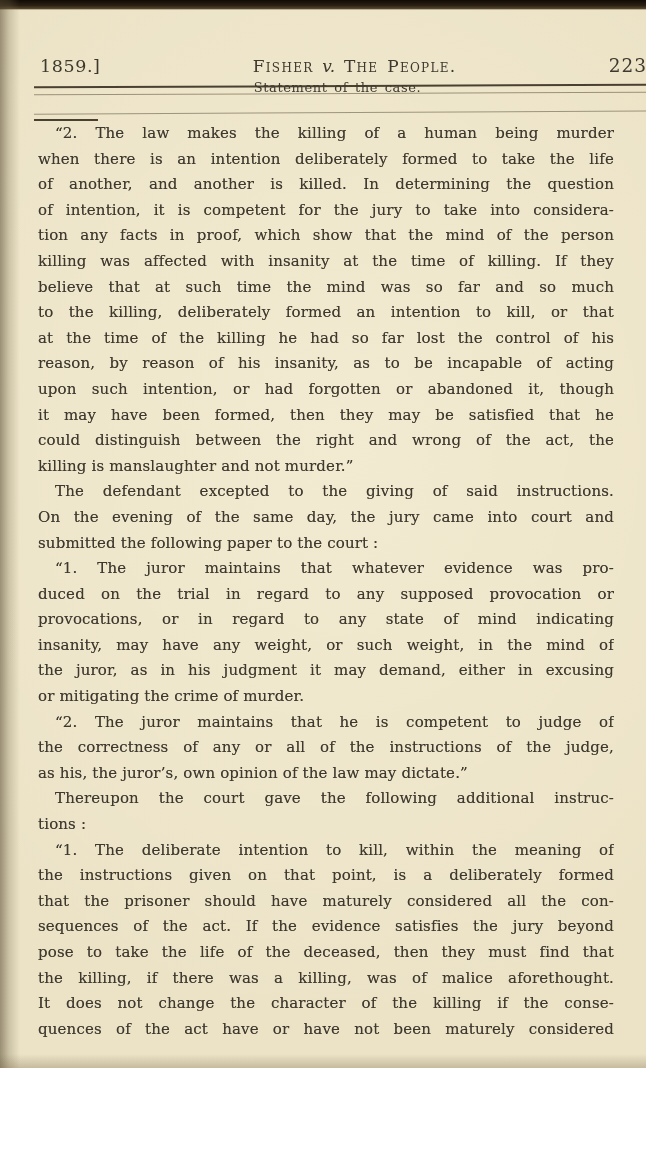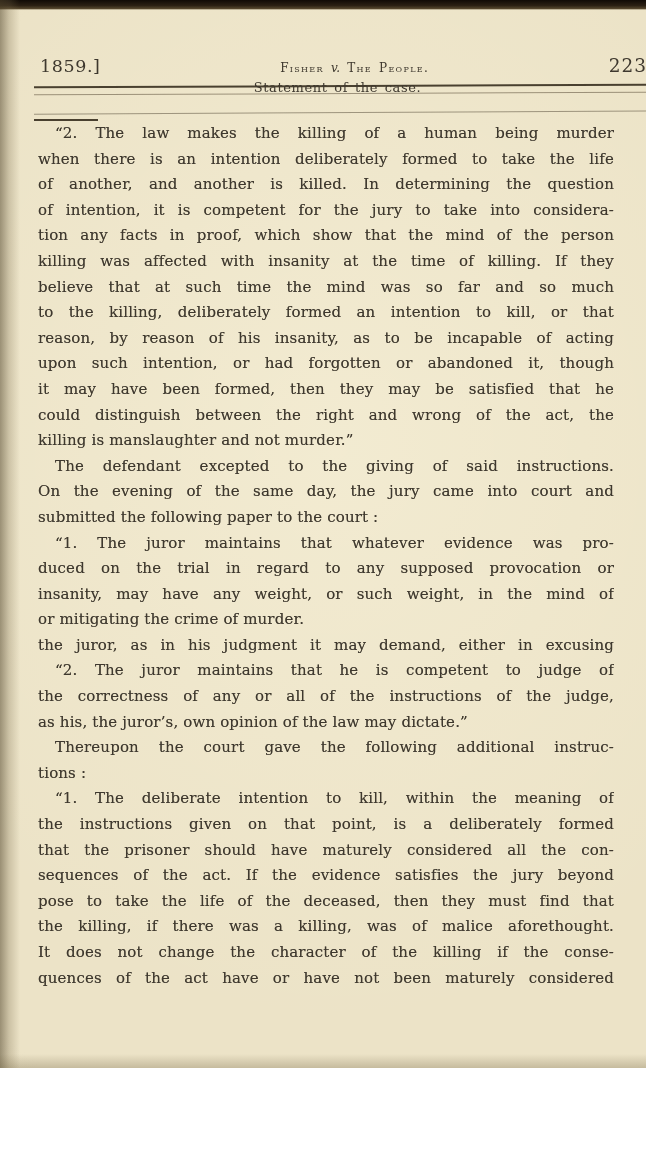--- a/index.html
+++ b/index.html
@@ -25,21 +25,21 @@
   .edge-bottom{position:absolute;left:0;right:0;bottom:0;height:14px;
     background:linear-gradient(0deg,rgba(110,95,62,0.30),rgba(110,95,62,0) 100%);}
   .scan-line-bottom{position:absolute;left:6px;right:4px;top:1150px;height:1px;
     background:rgba(104,90,60,0.28);}
 
   
   .header{position:absolute;top:55px;left:40px;right:28px;
     display:flex;align-items:baseline;}
   .year{font-size:17.5px;letter-spacing:0.6px;}
   .case-title{flex:1;text-align:center;font-variant:small-caps;
-    font-size:12px;letter-spacing:1.3px;word-spacing:2px;}
+    font-size:17px;letter-spacing:1.3px;word-spacing:2px;}
   .case-title .vs{font-variant:normal;font-style:italic;letter-spacing:0;}
   .page-number{font-size:18.5px;letter-spacing:1px;}
 
   .rule-double{position:absolute;top:85px;left:34px;right:18px;height:6px;
     border-top:2px solid #49402f;border-bottom:1px solid #55493489;
     transform:rotate(-0.25deg);}
   .running-head{position:absolute;top:80px;left:0;right:0;text-align:center;
     font-size:13px;letter-spacing:0.6px;word-spacing:2px;}
   .rule-single{position:absolute;top:112px;left:34px;right:14px;
     border-top:1.5px solid #4e443280;transform:rotate(-0.3deg);}
@@ -83,37 +83,39 @@
   <div class="body-text">
       <div>
         <div class="line indent">“2. The law makes the killing of a human being murder</div>
         <div class="line">when there is an intention deliberately formed to take the life</div>
         <div class="line">of another, and another is killed.  In determining the question</div>
         <div class="line">of intention, it is competent for the jury to take into considera-</div>
         <div class="line">tion any facts in proof, which show that the mind of the person</div>
         <div class="line">killing was affected with insanity at the time of killing.  If they</div>
         <div class="line">believe that at such time the mind was so far and so much</div>
         <div class="line">to the killing, deliberately formed an intention to kill, or that</div>
+        <div class="line">at the time of the killing he had so far lost the control of his</div>
         <div class="line">reason, by reason of his insanity, as to be incapable of acting</div>
         <div class="line">upon such intention, or had forgotten or abandoned it, though</div>
         <div class="line">it may have been formed, then they may be satisfied that he</div>
         <div class="line">could distinguish between the right and wrong of the act, the</div>
         <div class="line last">killing is manslaughter and not murder.”</div>
       </div>
       <div>
         <div class="line indent">The defendant excepted to the giving of said instructions.</div>
         <div class="line">On the evening of the same day, the jury came into court and</div>
         <div class="line last">submitted the following paper to the court :</div>
       </div>
       <div>
         <div class="line indent">“1. The juror maintains that whatever evidence was pro-</div>
         <div class="line">duced on the trial in regard to any supposed provocation or</div>
+        <div class="line">provocations, or in regard to any state of mind indicating</div>
         <div class="line">insanity, may have any weight, or such weight, in the mind of</div>
+        <div class="line">the juror, as in his judgment it may demand, either in excusing</div>
         <div class="line last">or mitigating the crime of murder.</div>
-        <div class="line">the juror, as in his judgment it may demand, either in excusing</div>
       </div>
       <div>
         <div class="line indent">“2. The juror maintains that he is competent to judge of</div>
         <div class="line">the correctness of any or all of the instructions of the judge,</div>
         <div class="line last">as his, the juror’s, own opinion of the law may dictate.”</div>
       </div>
       <div>
         <div class="line indent">Thereupon the court gave the following additional instruc-</div>
         <div class="line last">tions :</div>
       </div>

